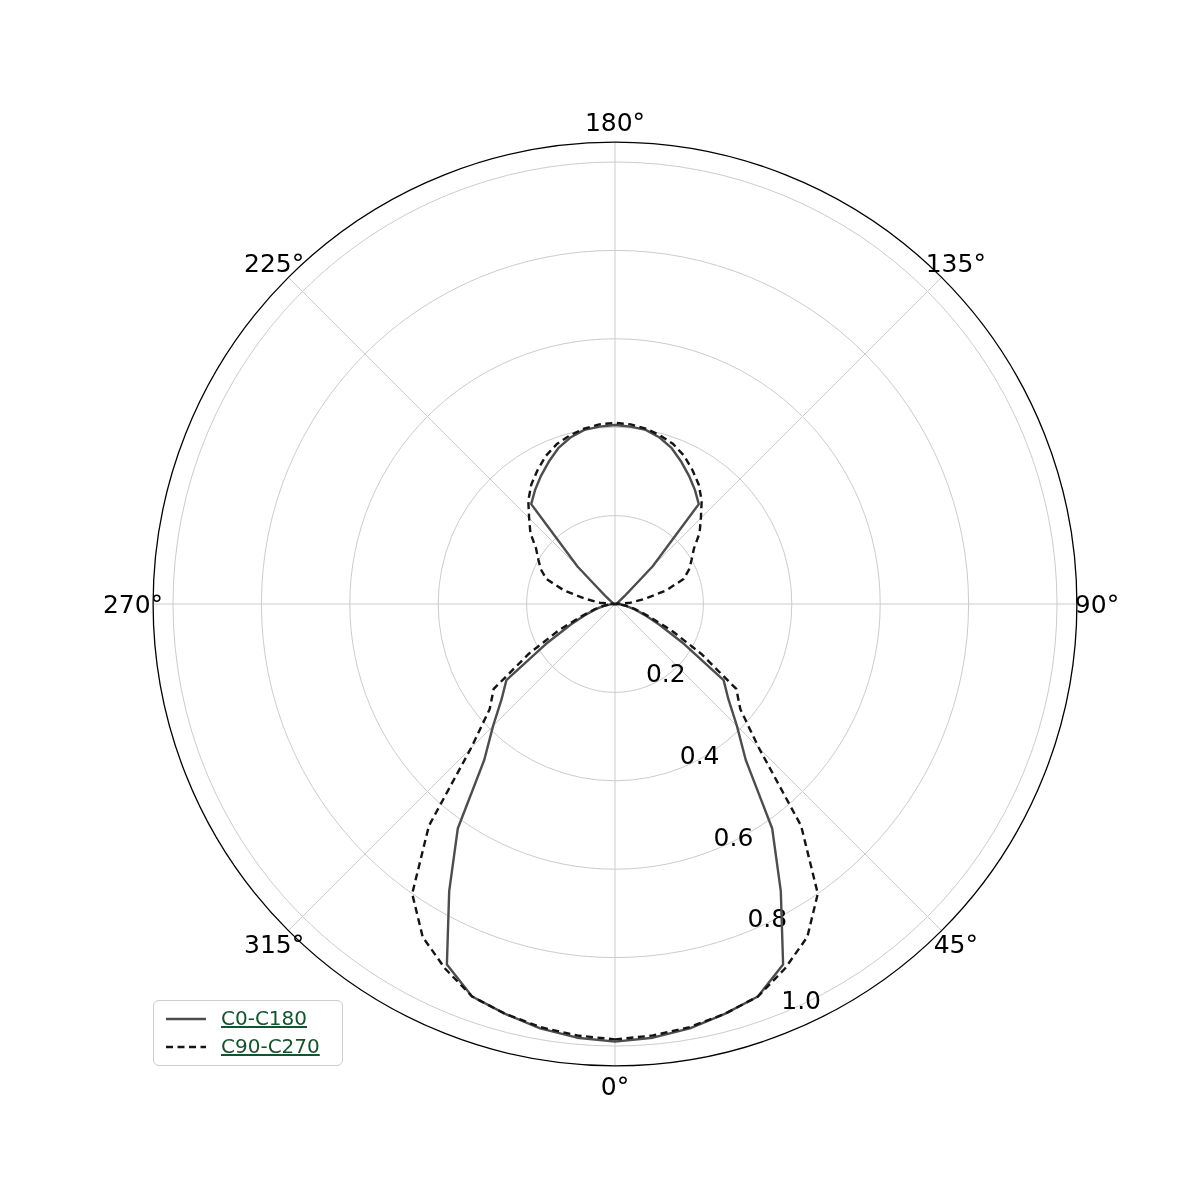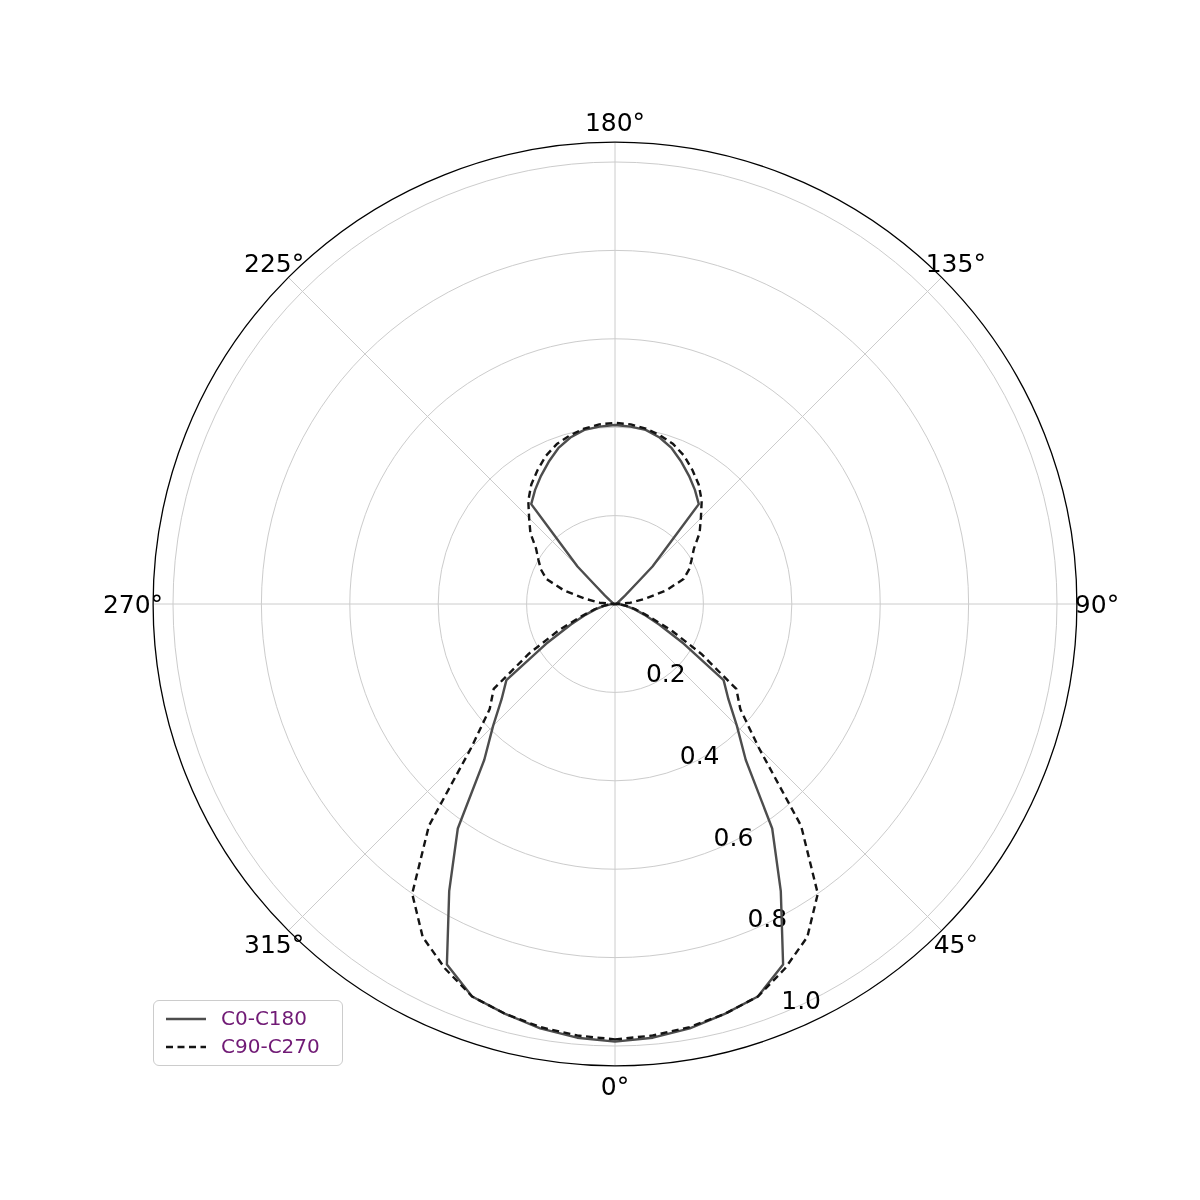--- a/index.html
+++ b/index.html
@@ -40,24 +40,25 @@
     align-items: center;
     height: 30px;
     gap: 13px;
   }
   .legend-row .key-svg {
     flex: 0 0 auto;
     display: block;
   }
   .legend-row .legend-text {
     font-size: 20px;
-    color: #701a75;
+    color: #14532d;
     white-space: nowrap;
     line-height: 1;
     padding-bottom: 2px;
+    text-decoration: underline;
   }
 </style>
 </head>
 <body>
 
 <div id="figure">
   <svg id="plot-svg" width="1200" height="1200">
       <circle cx="615" cy="604" r="88.4" fill="none" stroke="#cccccc" stroke-width="1"></circle>
       <circle cx="615" cy="604" r="176.8" fill="none" stroke="#cccccc" stroke-width="1"></circle>
       <circle cx="615" cy="604" r="265.2" fill="none" stroke="#cccccc" stroke-width="1"></circle>

